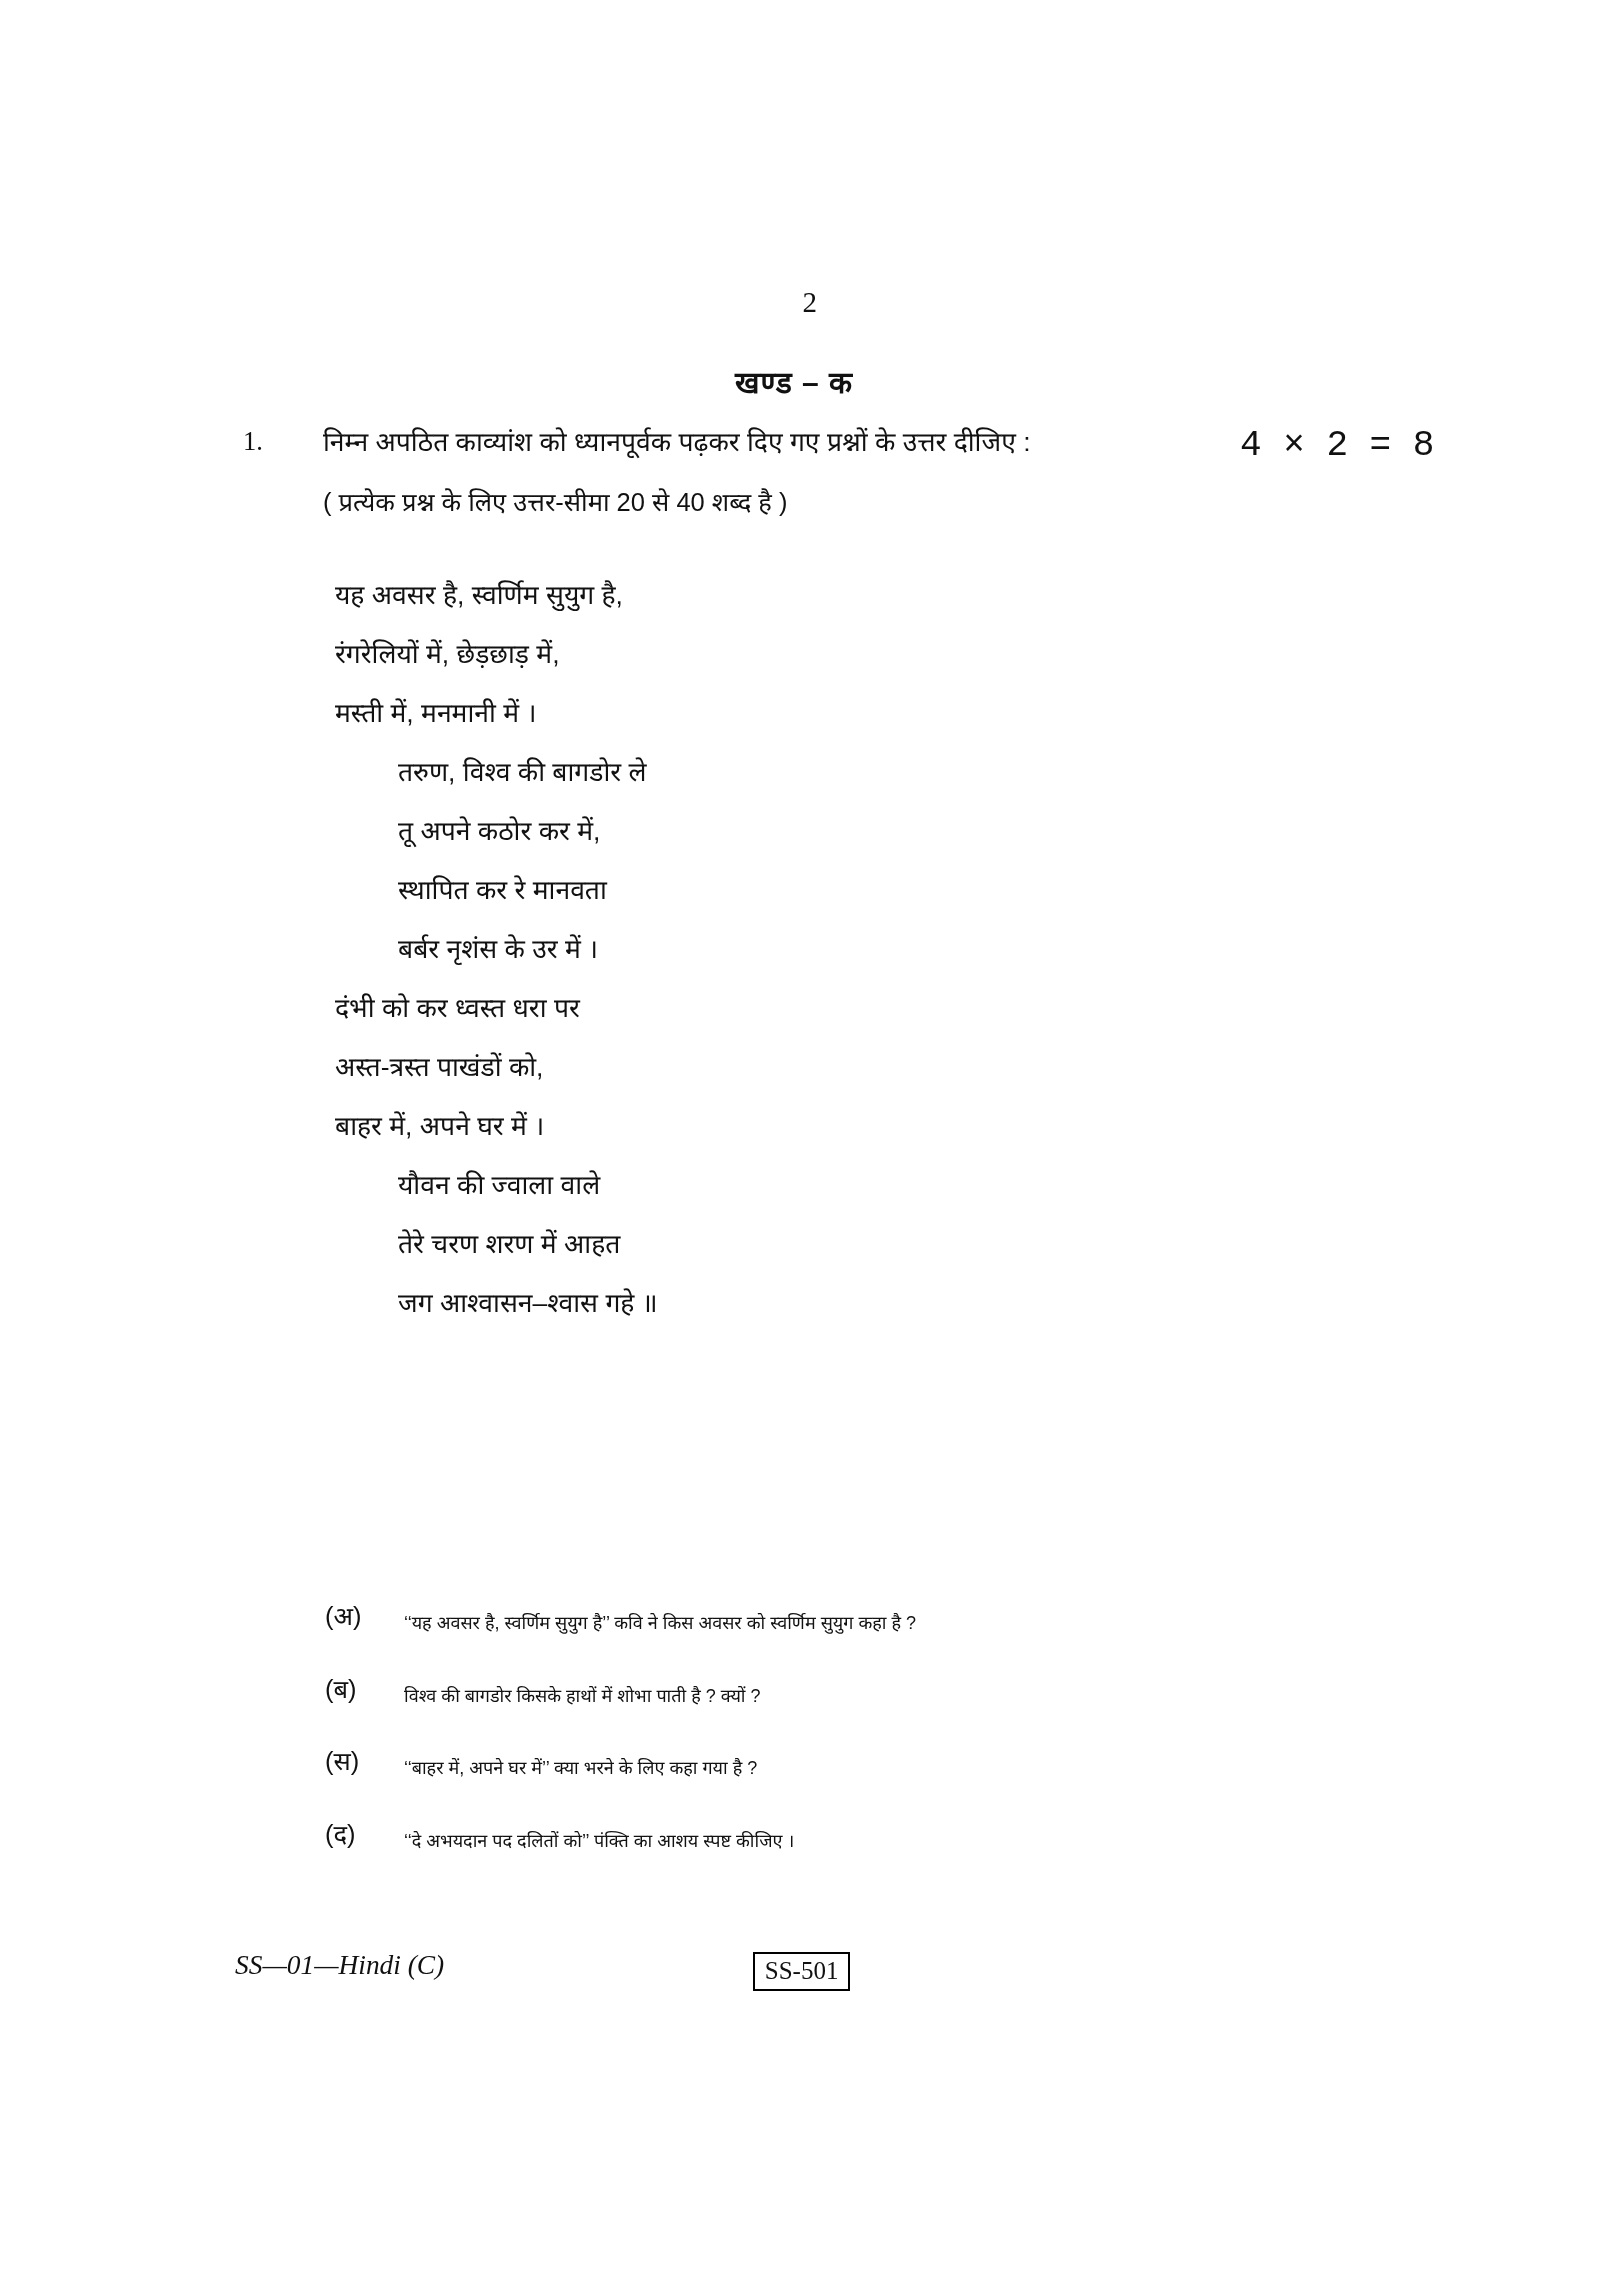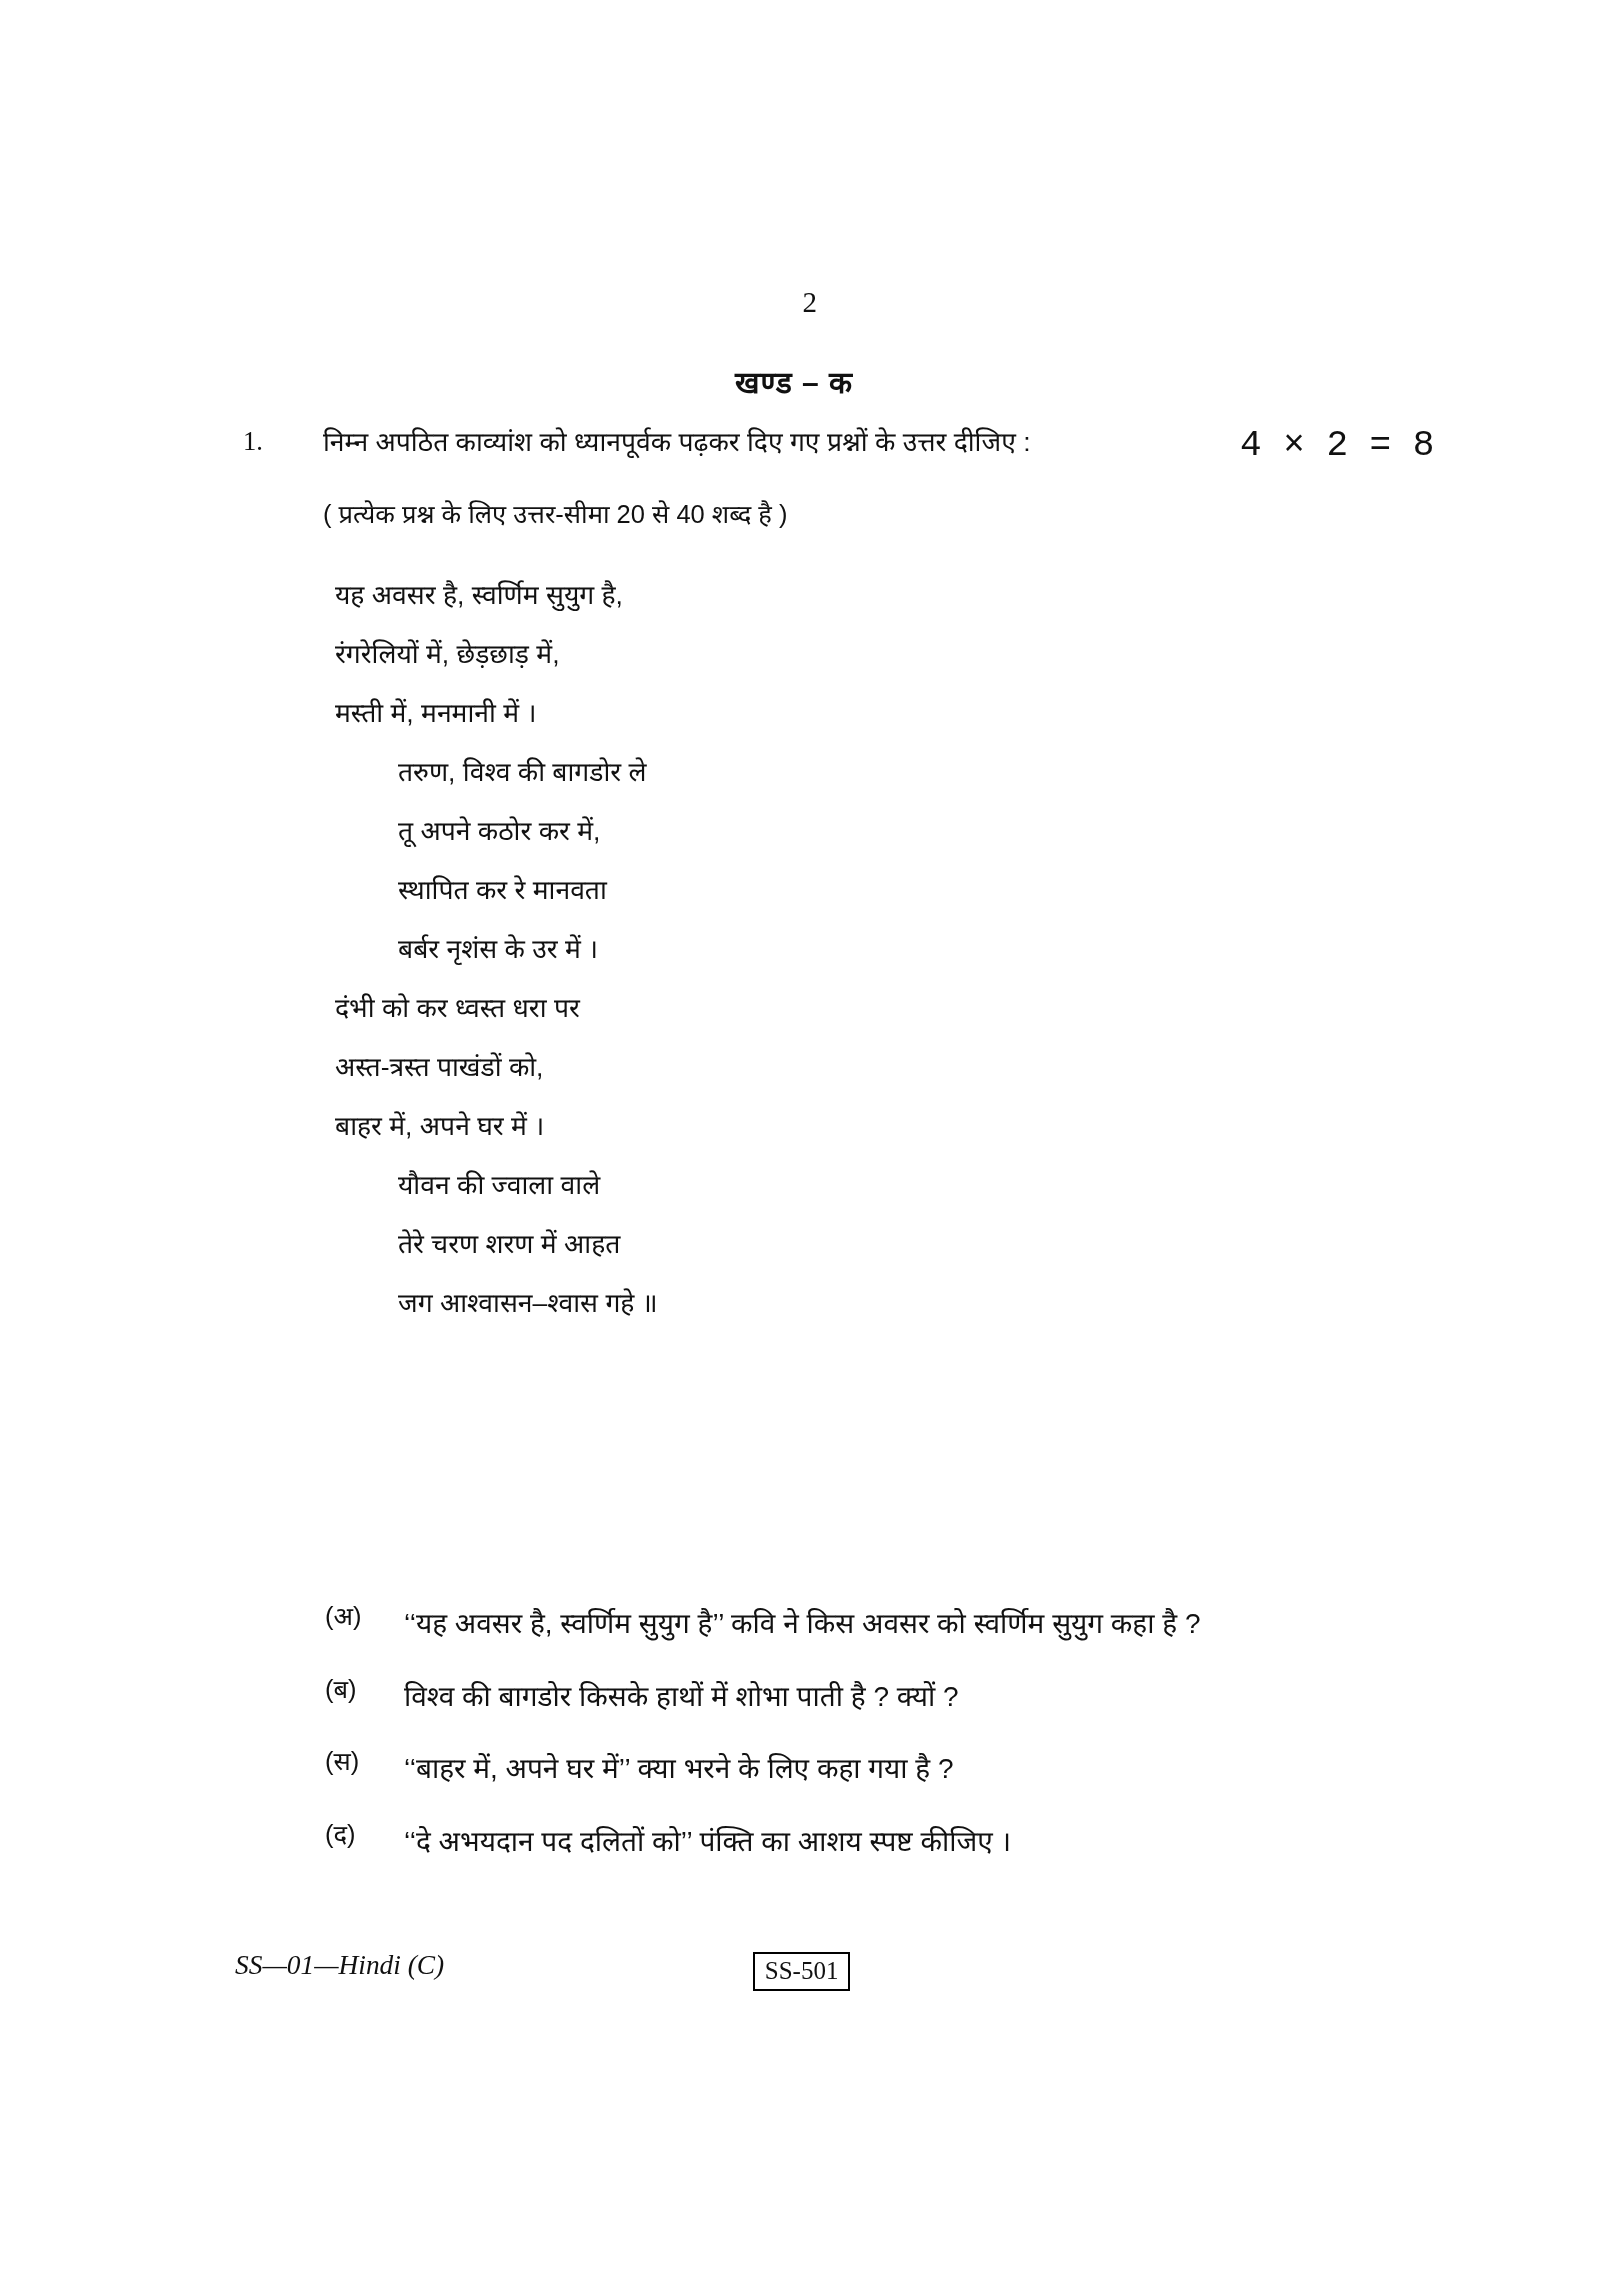--- a/index.html
+++ b/index.html
@@ -61,21 +61,21 @@
     position: absolute;
     left: 1240px;
     top: 425px;
     font-size: 36px;
     font-family: Liberation Mono, monospace;
     white-space: nowrap;
   }
   .q-instruction {
     position: absolute;
     left: 323px;
-    top: 496px;
+    top: 484px;
     font-size: 25.5px;
     font-family: "Liberation Sans", "DejaVu Sans", sans-serif;
     white-space: nowrap;
   }
 
   
   .poem {
     position: absolute;
     top: 566px;
     left: 16px;
@@ -110,21 +110,21 @@
     position: absolute;
     left: 325px;
     top: 0;
     width: 69px;
     font-size: 25.5px;
   }
   .subq-text {
     display: block;
     margin-left: 404px;
     margin-right: 167px;
-    font-size: 28px;
+    font-size: 18px;
     line-height: 51px;
   }
 
   
   .footer {
     position: absolute;
     top: 1950px;
     left: 0;
     width: 1408px;
     height: 59px;

